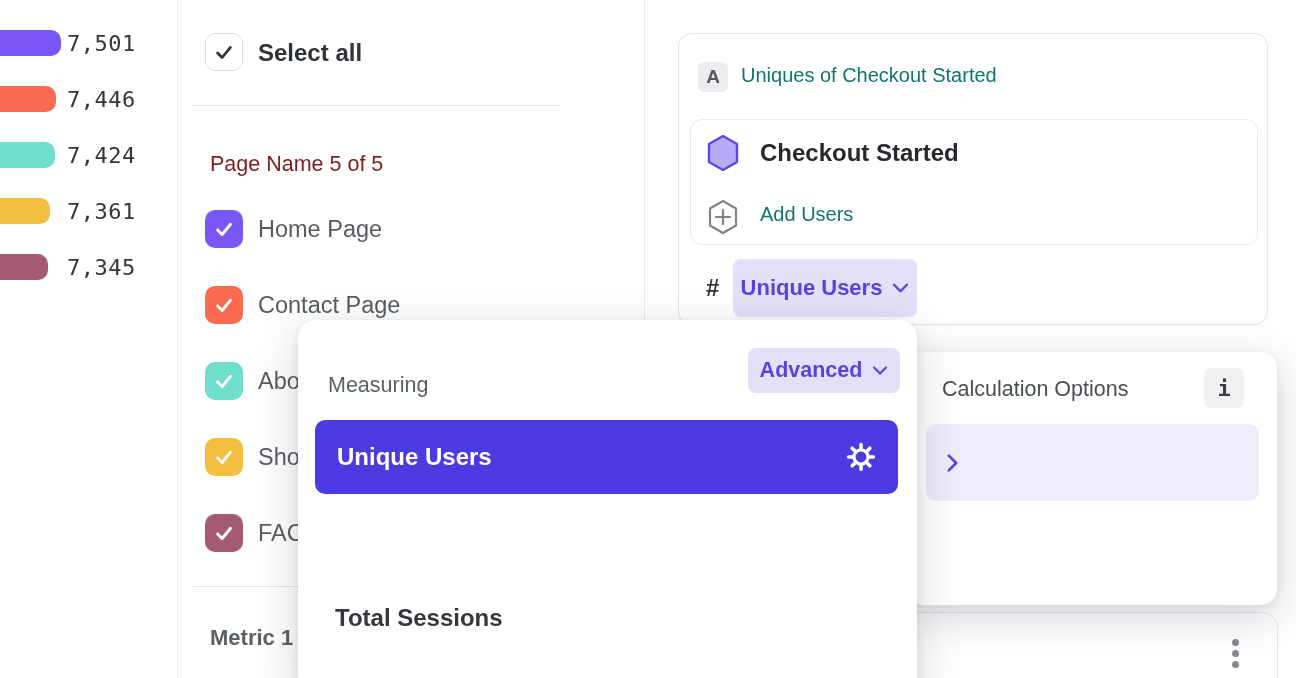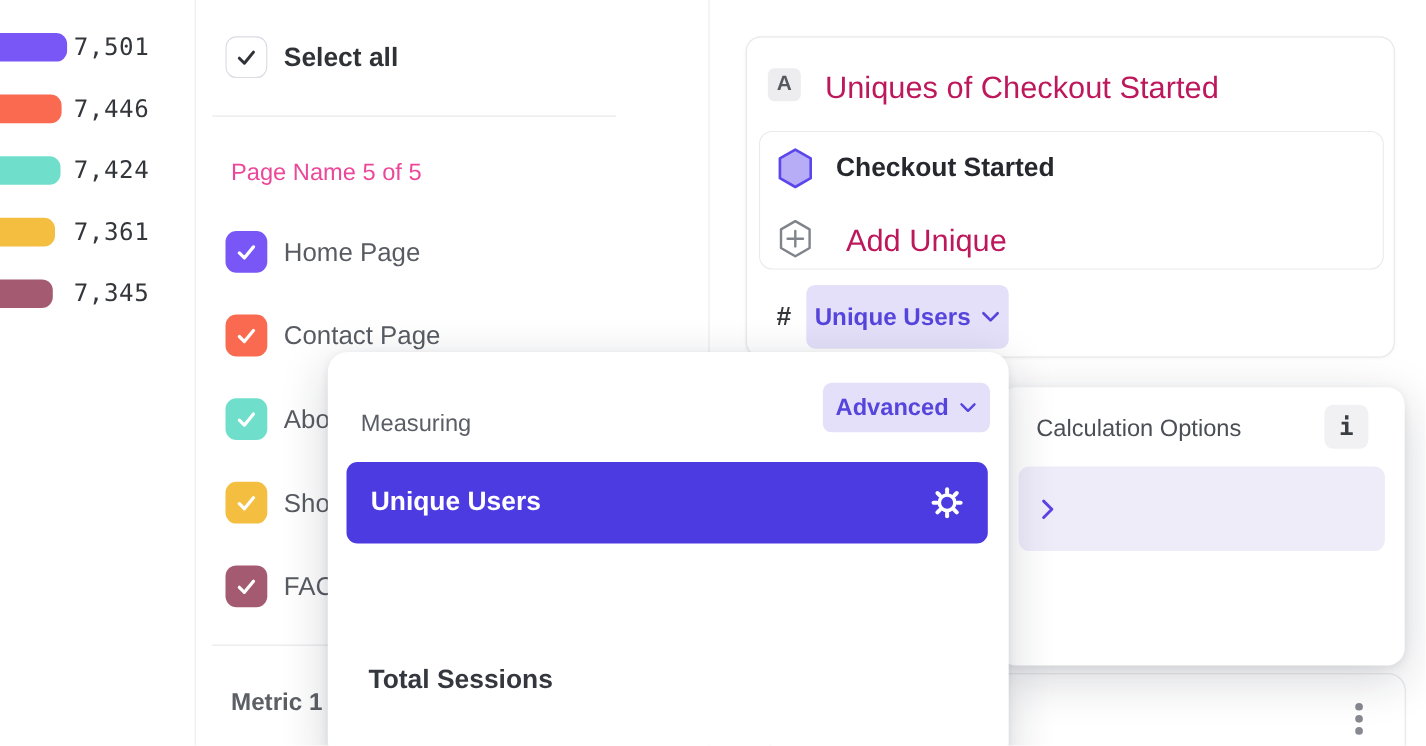--- a/index.html
+++ b/index.html
@@ -23,34 +23,34 @@
   .hdiv { position:absolute; height:1px; background:#E5E5E8; }
 
   
   .checkbox {
     position:absolute; width:38px; height:38px; border-radius:10px;
     display:flex; align-items:center; justify-content:center;
   }
   .checkbox.plain { background:#fff; border:1.5px solid #DBDBE4; }
   .row-label { position:absolute; font-size:23.5px; color:#585C62; font-weight:500; white-space:nowrap; }
   .selectall-label { position:absolute; font-size:24px; color:#2F3237; font-weight:700; }
-  .group-label { position:absolute; font-size:21.5px; color:#ec4899; }
+  .group-label { position:absolute; font-size:21.5px; color:#7f1d1d;margin-top:7px; }
   .metric-label { position:absolute; font-size:22px; color:#5C6065; font-weight:700; }
 
   
   .card {
     position:absolute; background:#fff; border:1px solid #E7E7EA; border-radius:14px;
     box-shadow:0 1px 3px rgba(25,28,40,0.04);
   }
   .badge-a {
     position:absolute; width:30px; height:30px; background:#EDEDEF; border-radius:6px;
     display:flex; align-items:center; justify-content:center;
     font-size:19px; font-weight:700; color:#55585E;
   }
-  .placeholder-text { position:absolute; font-size:28px; color:#be185d; white-space:nowrap;margin-left:9px; }
+  .placeholder-text { position:absolute; font-size:20px; color:#0f766e; white-space:nowrap; }
   .event-title { position:absolute; font-size:24px; font-weight:700; color:#26282D; white-space:nowrap;text-align:center; }
   .chip {
     position:absolute; background:#E4E0F9; border-radius:8px; display:flex; align-items:center;
     justify-content:center; gap:10px; color:#5645DC; font-weight:700; cursor:pointer;
   }
   .hash { position:absolute; font-size:24px; font-weight:700; color:#33363B; }
 
   
   .popup {
     position:absolute; background:#fff; border-radius:18px;
@@ -177,21 +177,21 @@
       <svg class="abs" style="left:15px; top:14px;" width="34" height="38" viewBox="0 0 34 38">
         <polygon points="17,2 31,10 31,28 17,36 3,28 3,10" fill="#B7ADF6" stroke="#5B46EC" stroke-width="2.4" stroke-linejoin="round"></polygon>
       </svg>
       <div class="event-title" style="left:69px; top:19px;">Checkout Started</div>
 
       <svg class="abs" style="left:15px; top:78px;" width="34" height="38" viewBox="0 0 34 38">
         <polygon points="17,3 30,10.5 30,27.5 17,35 4,27.5 4,10.5" fill="none" stroke="#80848B" stroke-width="2.2" stroke-linejoin="round"></polygon>
         <line x1="17" y1="12" x2="17" y2="26" stroke="#80848B" stroke-width="2.2" stroke-linecap="round"></line>
         <line x1="10" y1="19" x2="24" y2="19" stroke="#80848B" stroke-width="2.2" stroke-linecap="round"></line>
       </svg>
-      <div class="placeholder-text" style="left:69px; top:83px;">Add Unique</div>
+      <div class="placeholder-text" style="left:69px; top:83px;">Add Users</div>
     </div>
 
     <div class="hash" style="left:27px; top:240px;">#</div>
     <div class="chip" style="left:54px; top:225px; width:184px; height:58px; font-size:22px;">
       <span>Unique Users</span>
       <svg width="17" height="12" viewBox="0 0 18 13">
         <polyline points="2,3 9,10 16,3" fill="none" stroke="#5645DC" stroke-width="2.6" stroke-linecap="round" stroke-linejoin="round"></polyline>
       </svg>
     </div>
   </div>

